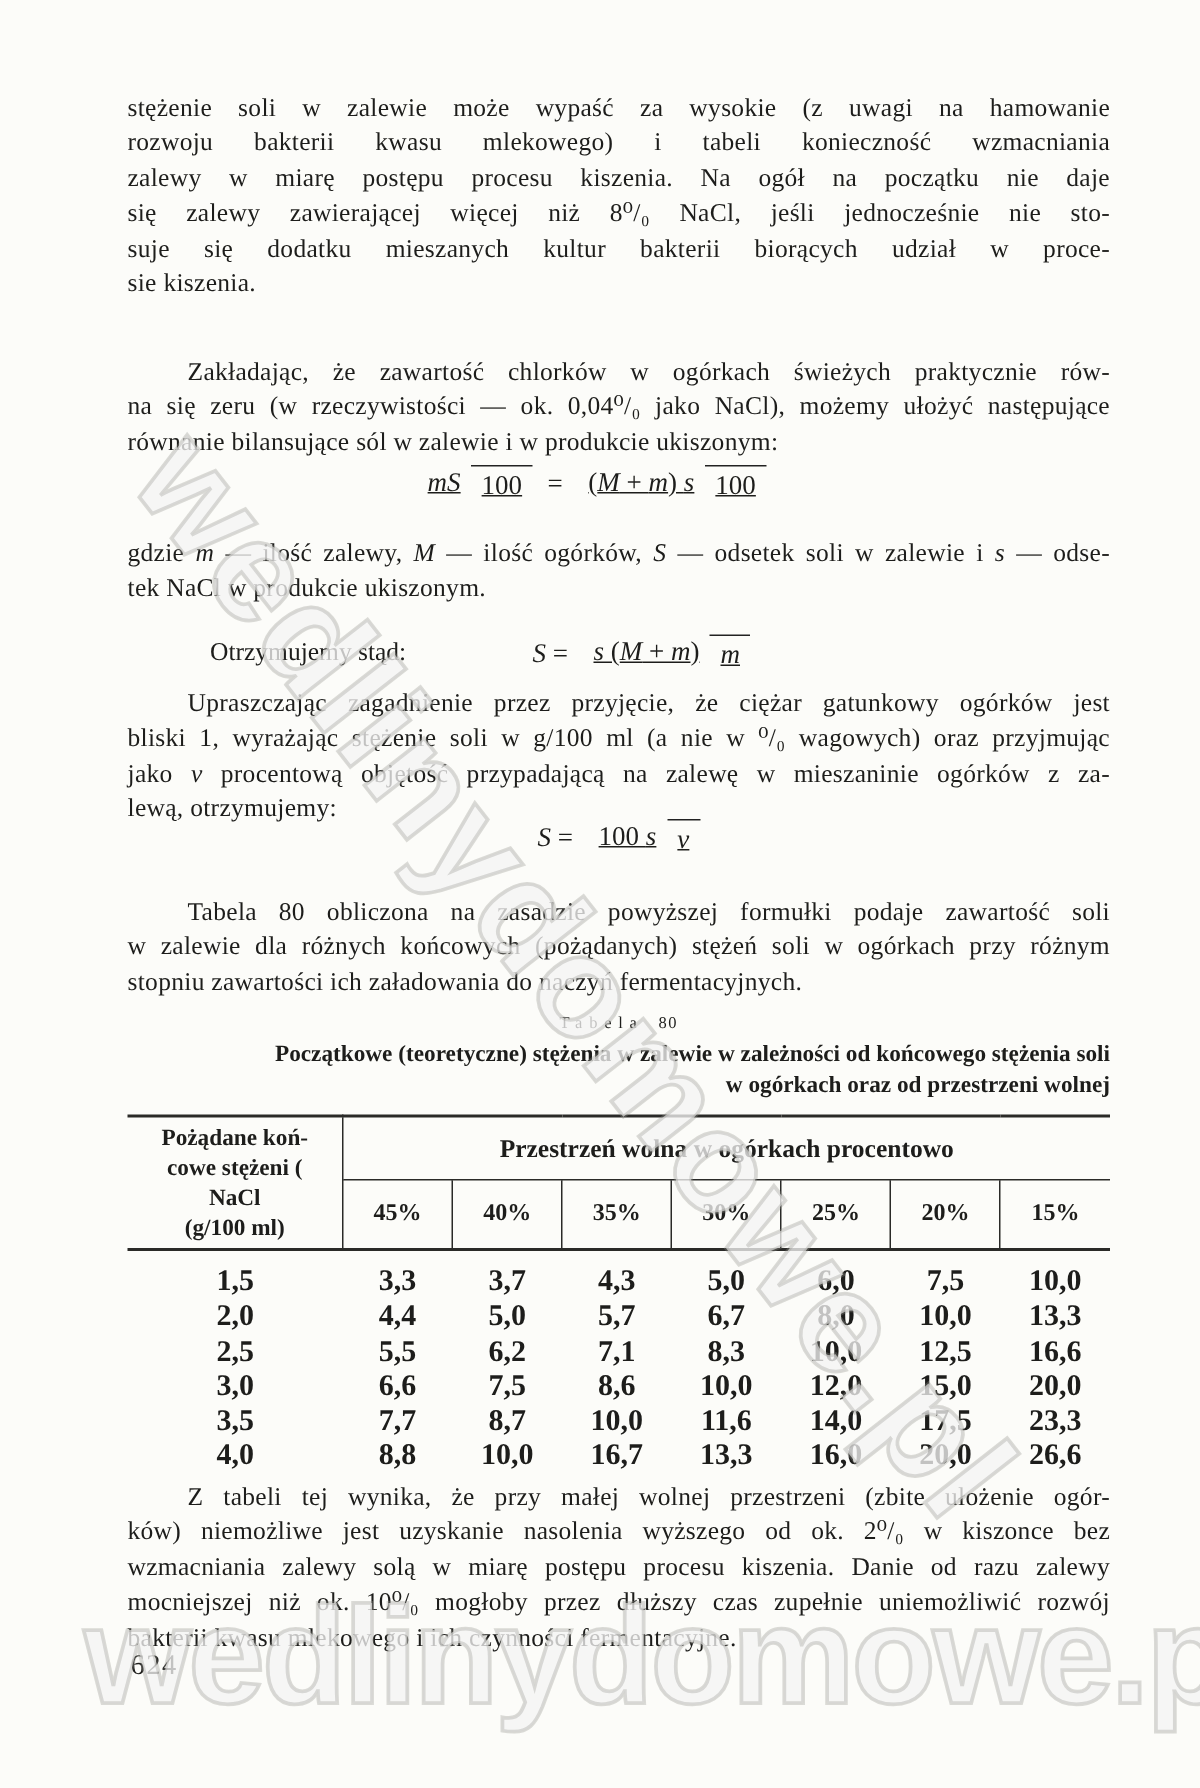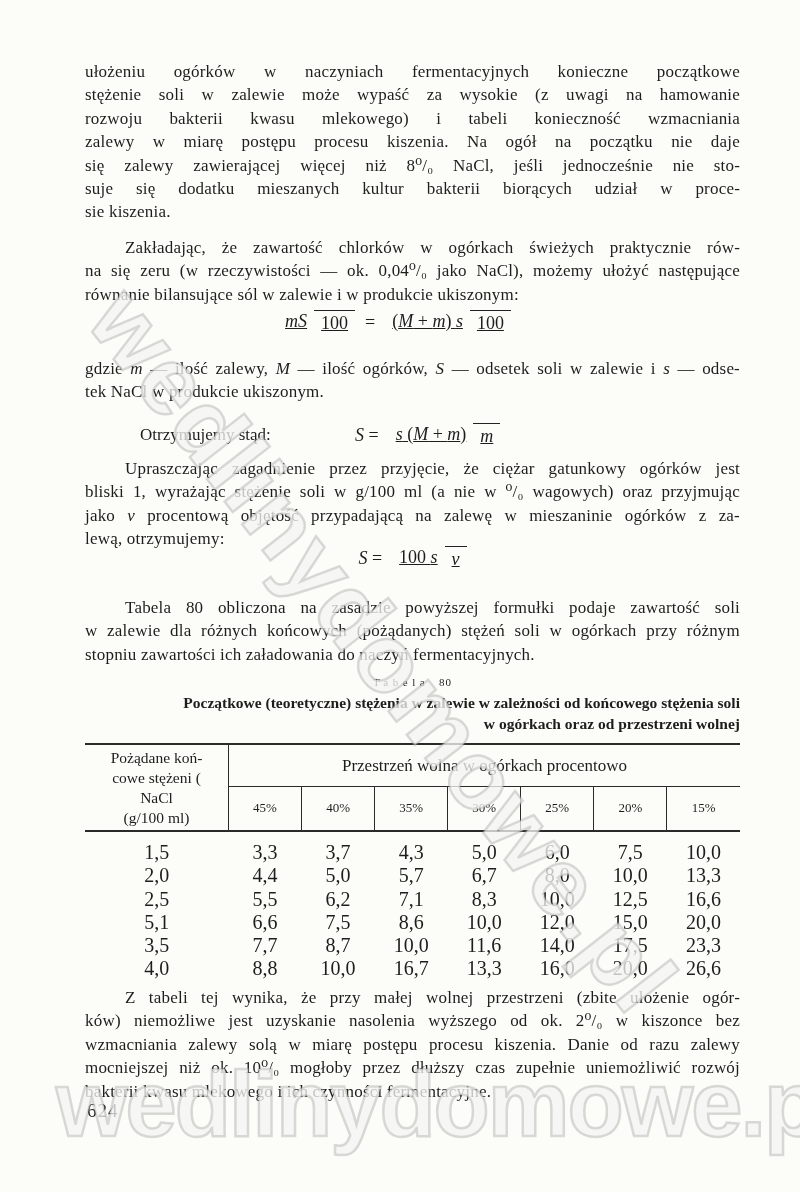--- a/index.html
+++ b/index.html
@@ -41,33 +41,33 @@
   .table-label .lw{letter-spacing:4.5px;margin-right:10px;}
   .table-label .ln{letter-spacing:1px;}
   .table-title{
     text-align:right;font-weight:bold;font-size:15.5px;line-height:21px;
   }
   table.data{
     width:655px;border-collapse:collapse;table-layout:fixed;
     margin-top:9px;
   }
   table.data{border-top:2.5px solid #2a2a28;}
-  th,td{font-weight:normal;padding:0;}
+  th,td{font-weight:bold;padding:0;}
   th.left-hd{
     width:143px;border-right:1.5px solid #2a2a28;
     font-size:15.5px;vertical-align:middle;
   }
   th.left-hd .line{line-height:20px;text-align:center;}
   th.span-hd{
     border-bottom:1.3px solid #2a2a28;
     font-size:17px;padding:11px 0 10px;text-align:center;
   }
   tr.pct-row th{
     border-left:1.1px solid #2a2a28;
-    font-size:13px;text-align:center;padding:13px 0 14px;
+    font-size:16px;text-align:center;padding:13px 0 14px;
   }
   tr.pct-row th:first-child{border-left:none;}
   tbody{border-top:2.5px solid #2a2a28;}
   tbody td{
     text-align:center;font-size:20px;line-height:23.3px;
   }
   tbody tr:first-child td{padding-top:9px;}
 
   .page-number{
     position:absolute;left:87px;top:1100px;
@@ -97,21 +97,20 @@
   }
 </style>
 </head>
 <body>
 
 <div id="page">
 
   <div class="wm wm-diag">wedlinydomowe.pl</div>
 
   <div class="block para" style="top:60px">
-      <div class="line">ułożeniu ogórków w naczyniach fermentacyjnych konieczne początkowe</div>
       <div class="line">stężenie soli w zalewie może wypaść za wysokie (z uwagi na hamowanie</div>
       <div class="line">rozwoju bakterii kwasu mlekowego) i tabeli konieczność wzmacniania</div>
       <div class="line">zalewy w miarę postępu procesu kiszenia. Na ogół na początku nie daje</div>
       <div class="line">się zalewy zawierającej więcej niż 8⁰/₀ NaCl, jeśli jednocześnie nie sto-</div>
       <div class="line">suje się dodatku mieszanych kultur bakterii biorących udział w proce-</div>
       <div class="line last">sie kiszenia.</div>
     </div>
 
   <div class="block para indent" style="top:236px">
       <div class="line">Zakładając, że zawartość chlorków w ogórkach świeżych praktycznie rów-</div>
@@ -223,21 +222,21 @@
             <td>2,5</td>
             <td>5,5</td>
             <td>6,2</td>
             <td>7,1</td>
             <td>8,3</td>
             <td>10,0</td>
             <td>12,5</td>
             <td>16,6</td>
           </tr>
           <tr>
-            <td>5,1</td>
+            <td>3,0</td>
             <td>6,6</td>
             <td>7,5</td>
             <td>8,6</td>
             <td>10,0</td>
             <td>12,0</td>
             <td>15,0</td>
             <td>20,0</td>
           </tr>
           <tr>
             <td>3,5</td>

